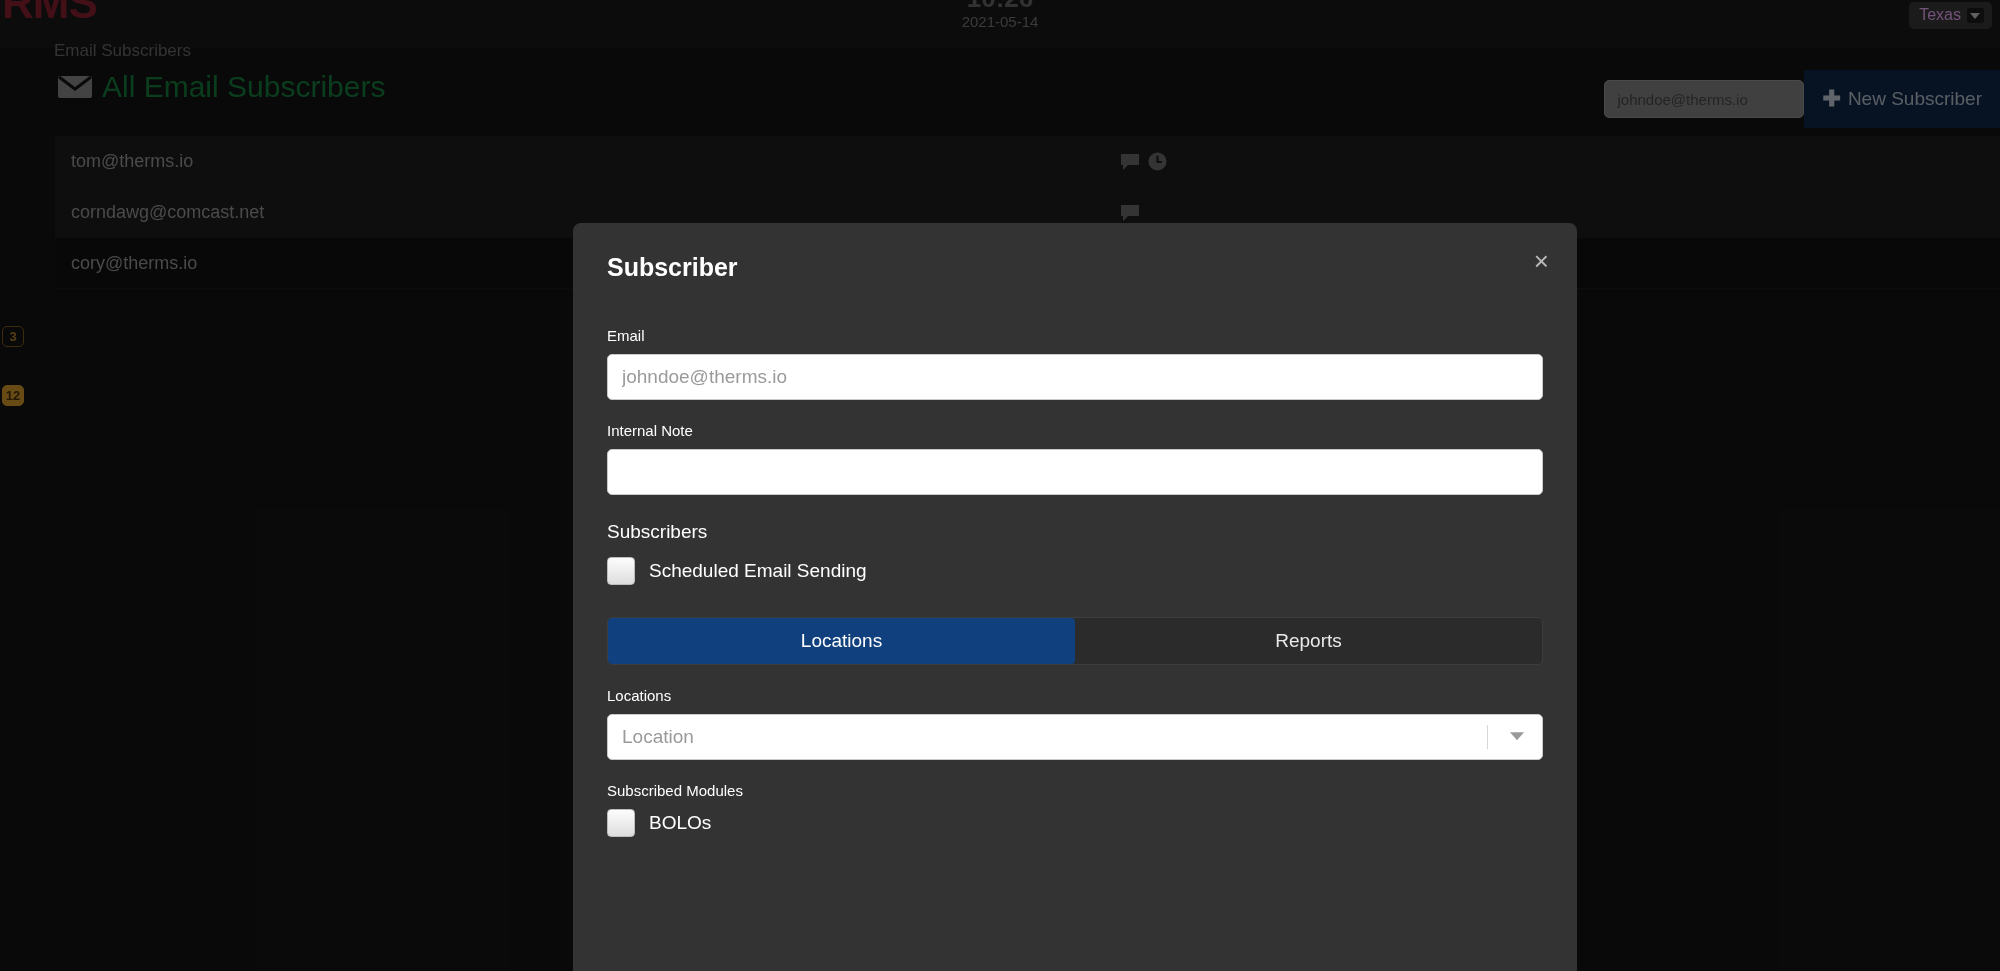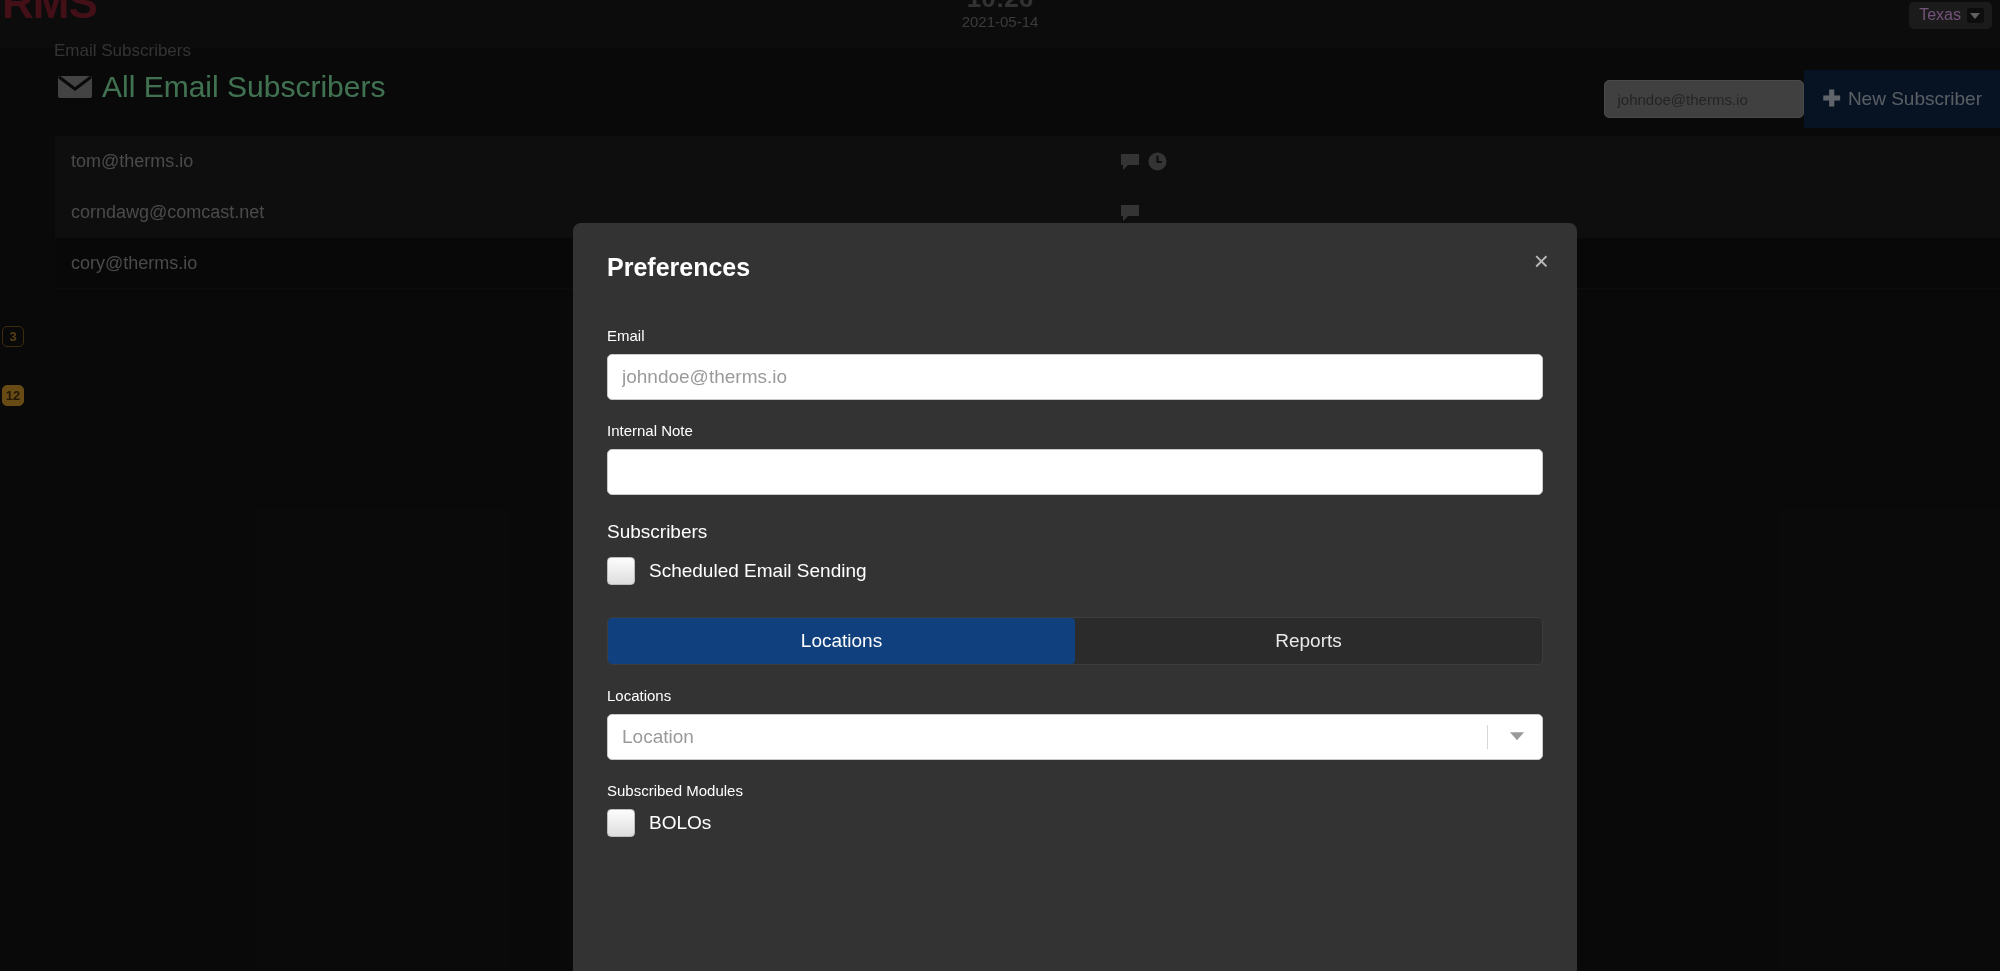--- a/index.html
+++ b/index.html
@@ -76,21 +76,21 @@
     position: absolute; left: 14px; top: -7px;
     font-size: 17px; font-weight: 400; color: #6b6b6b;
   }
 
   .page-header {
     position: absolute; left: 0; top: 22px; width: 1960px; height: 58px;
   }
   .page-title {
     position: absolute; left: 18px; top: 0;
     display: flex; align-items: center; gap: 10px;
-    font-size: 30px; color: #86efac; white-space: nowrap;
+    font-size: 30px; color: #15803d; white-space: nowrap;
   }
   .env-icon { display: block; }
 
   .header-right {
     position: absolute; right: 0; top: 0;
     display: flex; align-items: stretch; height: 58px;
   }
   .email-quickadd {
     width: 200px; height: 38px; margin-top: 10px;
     background: #878787; border: 1px solid #9a9a9a; border-radius: 5px;
@@ -278,21 +278,21 @@
         <span class="row-icons"></span>
       </div>
 
     </div>
   </div>
 
   <div class="overlay"></div>
 
   <div class="modal">
     <div class="modal-head">
-      <div class="modal-title">Preferences</div>
+      <div class="modal-title">Subscriber</div>
       <button class="modal-close">×</button>
     </div>
 
     <div class="modal-body">
 
       <div class="field-label">Email</div>
       <input class="text-input" type="text" placeholder="johndoe@therms.io" style="">
 
       <div class="field-label">Internal Note</div>
       <input class="text-input" type="text" placeholder="" style="">

